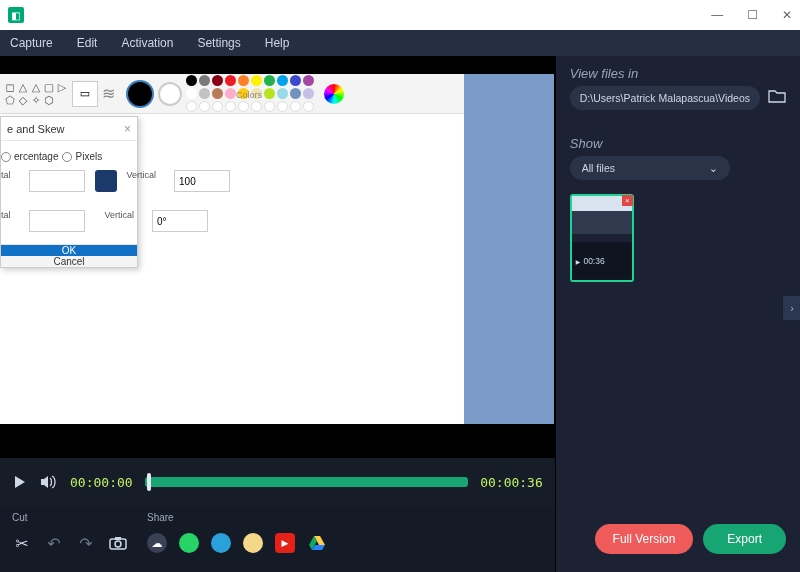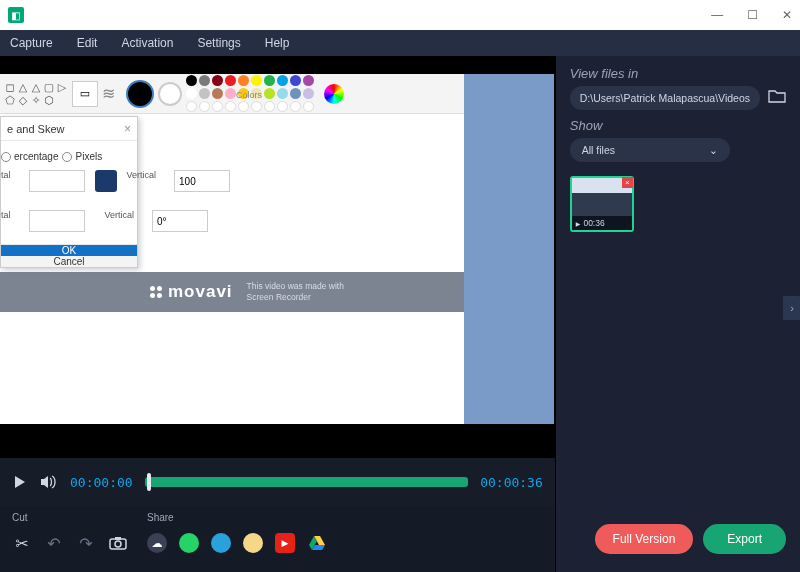--- a/index.html
+++ b/index.html
@@ -54,21 +54,21 @@
 
 .watermark { position: absolute; top: 198px; left: 0; width: 464px; height: 40px; background: rgba(100,110,125,.85); display: flex; align-items: center; gap: 14px; padding-left: 150px; color: #fff; }
 .wm-logo { font-size: 17px; font-weight: 600; letter-spacing: 1px; display: flex; align-items: center; gap: 6px; }
 .wm-logo-dots { display: grid; grid-template-columns: repeat(2, 5px); grid-template-rows: repeat(2,5px); gap: 2px; }
 .wm-logo-dots span { background: #fff; border-radius: 50%; }
 .wm-sub { font-size: 8.5px; color: #d8dde5; line-height: 1.3; }
 
 .expand-tab { position: absolute; top: 240px; right: -1px; width: 18px; height: 24px; background: #2b3650; color: #9aa6bd; display: flex; align-items: center; justify-content: center; font-size: 11px; border-radius: 0 3px 3px 0; cursor: pointer; z-index: 5; }
 
 
-.playback { height: 48px; background: #171c29; display: flex; align-items: center; padding: 0 12px; gap: 12px; color: #0ea5e9; font-size: 12px; }
+.playback { height: 48px; background: #171c29; display: flex; align-items: center; padding: 0 12px; gap: 12px; color: #bef264; font-size: 12px; }
 .play-icon, .vol-icon { cursor: pointer; }
 .play-icon svg, .vol-icon svg { display: block; }
 .time { font-family: monospace; font-size: 13px; }
 .track { flex: 1; height: 10px; background: #102018; border-radius: 3px; position: relative; }
 .track-fill { position: absolute; left: 0; top: 0; bottom: 0; width: 100%; background: #18a574; border-radius: 3px; }
 .track-thumb { position: absolute; left: 2px; top: -4px; width: 4px; height: 18px; background: #e6eaf0; border-radius: 2px; }
 
 
 .bottom { height: 66px; background: #151a27; display: flex; padding: 6px 12px 8px 12px; }
 .bottom-left { width: 135px; }
@@ -79,28 +79,28 @@
 .share-ic { width: 22px; height: 22px; border-radius: 50%; }
 .s-cloud { background: #3a4155; }
 .s-wa { background: #25d366; }
 .s-tg { background: #2aa1da; }
 .s-mail { background: #f5d78a; }
 .s-yt { background: #e62117; border-radius: 4px; }
 .s-gd { background: transparent; }
 
 
 .rp-label { font-size: 13px; color: #9aa4bb; margin-bottom: 5px; font-style: italic; }
-.rp-path-row { display: flex; align-items: center; gap: 8px; margin-bottom: 8px; }
+.rp-path-row { display: flex; align-items: center; gap: 8px; margin-bottom: 26px; }
 .rp-path { flex: 1; background: #2a3348; border-radius: 12px; height: 24px; display: flex; align-items: center; padding: 0 10px; font-size: 10.5px; color: #cfd6e5; overflow: hidden; white-space: nowrap; }
 .rp-folder { color: #cfd6e5; cursor: pointer; }
 .rp-select { width: 160px; background: #2a3348; border-radius: 12px; height: 24px; display: flex; align-items: center; justify-content: space-between; padding: 0 12px; font-size: 10.5px; color: #cfd6e5; cursor: pointer; margin-bottom: 14px; }
 .thumb { width: 64px; border: 2px solid #1dd492; border-radius: 3px; position: relative; }
 .thumb-img { height: 38px; background: linear-gradient(#d9e2ef 40%, #2f3a4f 40%); position: relative; }
 .thumb-x { position: absolute; top: -1px; right: -1px; width: 11px; height: 11px; background: #e24545; color: #fff; font-size: 8px; display: flex; align-items: center; justify-content: center; cursor: pointer; }
-.thumb-time { background: #0e1420; color: #cfd6e5; font-size: 8.5px; padding: 2px 4px; display: flex; align-items: center; gap: 3px; }
+.thumb-time { background: #0e1420; color: #cfd6e5; font-size: 8.5px; padding: 14px 4px; display: flex; align-items: center; gap: 3px; margin-top: 8px; }
 .thumb-time::before { content: "▶"; font-size: 6px; }
 
 .rp-btns { position: absolute; bottom: 18px; right: 14px; display: flex; gap: 10px; }
 .btn-full { background: #ef5a5a; color: #fff; border: none; border-radius: 18px; height: 30px; padding: 0 18px; font-size: 12px; cursor: pointer; }
 .btn-export { background: #18a574; color: #fff; border: none; border-radius: 18px; height: 30px; padding: 0 24px; font-size: 12px; cursor: pointer; }
 </style>
 </head>
 <body>
 
 <div class="titlebar">
@@ -223,35 +223,20 @@
                   <input class="inp" value="0°" style="">
                 </div>
             </div>
           </div>
           <div class="dlg-btns">
             <button class="btn-ok">OK</button>
             <button class="btn-cancel">Cancel</button>
           </div>
         </div>
 
-        <div class="watermark">
-          <div class="wm-logo">
-              <div class="wm-logo-dots">
-                <span></span>
-                <span></span>
-                <span></span>
-                <span></span>
-              </div>
-              <span>movavi</span>
-            </div>
-          <div class="wm-sub">
-              <div>This video was made with</div>
-              <div>Screen Recorder</div>
-            </div>
-        </div>
       </div>
       <div class="blue-strip"></div>
     </div>
 
     <div class="playback">
       <span class="play-icon">
           <svg width="16" height="16" viewBox="0 0 16 16">
             <path d="M3 2v12l10-6z" fill="#cfd6e5"></path>
           </svg>
         </span>

